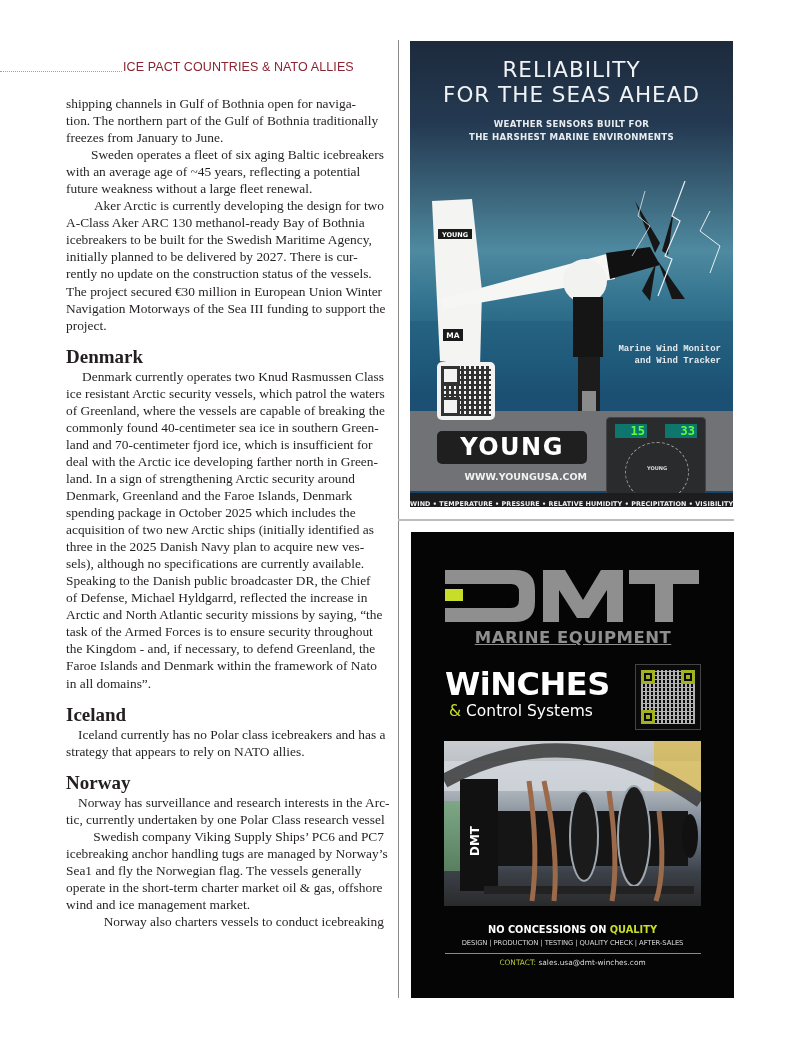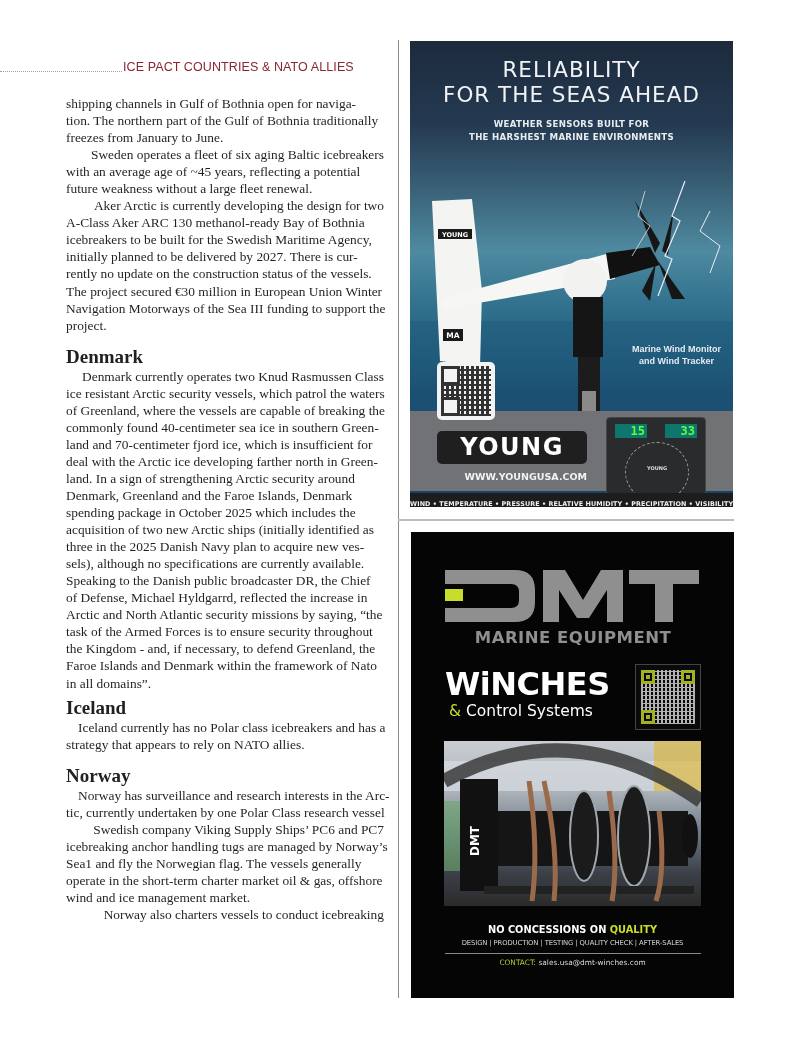--- a/index.html
+++ b/index.html
@@ -16,21 +16,21 @@
     .article p { text-align: left; white-space: nowrap; }
     .article p.indent { text-indent: 12px; text-align: right; }
     .article h2 { font-size: 19px; font-weight: bold; line-height: 22px; margin-top: 10px; margin-bottom: 0; }
 
     
     .ad1 { position: absolute; left: 410px; top: 41px; width: 323px; height: 466px; overflow: hidden;
       background: linear-gradient(180deg, #1d2a3c 0%, #243a52 18%, #3a6278 32%, #4e8aa0 45%, #2f6f8c 58%, #1e5878 70%, #17456a 76%); }
     .ad1 .title { position: absolute; top: 16px; width: 100%; text-align: center; color: #f0f2f4; font-family: "DejaVu Sans", sans-serif; font-size: 21.5px; line-height: 25px; letter-spacing: 1px; }
     .ad1 .subtitle { position: absolute; top: 77px; width: 100%; text-align: center; color: #e8ecef; font-family: "DejaVu Sans", sans-serif; font-weight: bold; font-size: 8.6px; line-height: 13px; letter-spacing: 0.3px; }
     .ad1 .lightning { position: absolute; left: 0; top: 0; width: 323px; height: 300px; }
-    .ad1 .product-caption { position: absolute; right: 12px; top: 302px; text-align: center; color: #e6ebef; font-family: Liberation Sans, sans-serif; font-weight: bold; font-size: 9px; line-height: 12px; margin-left: 20px; }
+    .ad1 .product-caption { position: absolute; right: 12px; top: 302px; text-align: right; color: #e6ebef; font-family: Liberation Mono, monospace; font-weight: bold; font-size: 9px; line-height: 12px; margin-left: 20px; }
     .ad1 .lower-gray { position: absolute; left: 0; top: 370px; width: 100%; height: 80px; background: #717275; }
     .ad1 .qr { position: absolute; left: 27px; top: 321px; width: 58px; height: 58px; background: #f3f3f3; border-radius: 5px; padding: 4px; }
     .ad1 .qr-inner { width: 100%; height: 100%; background:
       repeating-linear-gradient(90deg, #111 0 3px, transparent 3px 5px),
       repeating-linear-gradient(0deg, #111 0 2px, transparent 2px 5px); opacity: 0.85; position: relative; }
     .ad1 .qr-inner::before, .ad1 .qr-inner::after { content: ""; position: absolute; width: 13px; height: 13px; border: 3px solid #111; background: #f3f3f3; }
     .ad1 .qr-inner::before { left: 0; top: 0; }
     .ad1 .qr-inner::after { left: 0; bottom: 0; }
     .ad1 .brand-box { position: absolute; left: 27px; top: 390px; width: 150px; height: 33px; background: #1f1f20; border-radius: 5px; color: #ffffff; font-family: "DejaVu Sans", sans-serif; font-weight: bold; font-size: 24px; line-height: 33px; text-align: center; letter-spacing: 1.5px; }
     .ad1 .url { position: absolute; left: 27px; top: 430px; width: 150px; text-align: right; color: #f2f2f2; font-family: "DejaVu Sans", sans-serif; font-weight: bold; font-size: 9.5px; }
@@ -40,21 +40,21 @@
     .ad1 .display { position: absolute; left: 196px; top: 376px; width: 100px; height: 90px; background: #2a2b2d; border-radius: 4px; border: 1px solid #444; }
     .ad1 .display .lcd { position: absolute; top: 6px; width: 32px; height: 14px; background: #0f766e; color: #5bff3a; font-family: "DejaVu Sans Mono", monospace; font-weight: bold; font-size: 12px; line-height: 14px; text-align: right; padding-right: 2px; }
     .ad1 .display .lcd.left { left: 8px; }
     .ad1 .display .lcd.right { right: 8px; }
     .ad1 .display .dial { position: absolute; left: 18px; top: 24px; width: 64px; height: 60px; border-radius: 50%; border: 1px dashed #9a9a9a; }
     .ad1 .display .dial-label { position: absolute; left: 0; top: 22px; width: 100%; text-align: center; color: #ddd; font-family: "DejaVu Sans", sans-serif; font-size: 5px; font-weight: bold; }
 
     
     .ad2 { position: absolute; left: 411px; top: 532px; width: 323px; height: 466px; background: #050505; overflow: hidden; }
     .ad2 .dmt-logo { position: absolute; left: 34px; top: 38px; width: 254px; height: 52px; }
-    .ad2 .marine { position: absolute; left: 34px; top: 96px; width: 256px; text-align: center; color: #8f8f90; font-family: "DejaVu Sans", sans-serif; font-weight: bold; font-size: 16.5px; letter-spacing: 0.5px; white-space: nowrap; }
+    .ad2 .marine { position: absolute; left: 34px; top: 96px; width: 256px; text-align: center; color: #8f8f90; font-family: "DejaVu Sans", sans-serif; font-weight: bold; font-size: 16.5px; letter-spacing: 0.5px; white-space: nowrap; text-decoration: underline; }
     .ad2 .winches { position: absolute; left: 34px; top: 134px; color: #ffffff; font-family: "DejaVu Sans", sans-serif; font-weight: bold; font-size: 32px; line-height: 36px; letter-spacing: -0.5px; }
     .ad2 .control { position: absolute; left: 38px; top: 170px; color: #ffffff; font-family: "DejaVu Sans", sans-serif; font-size: 15.5px; white-space: nowrap; }
     .ad2 .control .amp { color: #c8dc2a; }
     .ad2 .qr { position: absolute; left: 224px; top: 132px; width: 66px; height: 66px; border: 1px solid #444; padding: 5px; background: #0a0a0a; }
     .ad2 .qr-inner { position: relative; width: 100%; height: 100%; background:
       repeating-linear-gradient(90deg, #ddd 0 2px, transparent 2px 4px),
       repeating-linear-gradient(0deg, #ddd 0 1px, transparent 1px 4px); opacity: 0.8; }
     .ad2 .finder { position: absolute; width: 14px; height: 14px; border: 3px solid #c8dc2a; background: #0a0a0a; }
     .ad2 .finder::after { content: ""; position: absolute; left: 2px; top: 2px; width: 4px; height: 4px; background: #c8dc2a; }
     .ad2 .photo { position: absolute; left: 33px; top: 209px; width: 257px; height: 165px; overflow: hidden;
@@ -104,21 +104,21 @@
     <p>acquisition of two new Arctic ships (initially identified as</p>
     <p>three in the 2025 Danish Navy plan to acquire new ves-</p>
     <p>sels), although no specifications are currently available.</p>
     <p>Speaking to the Danish public broadcaster DR, the Chief</p>
     <p>of Defense, Michael Hyldgarrd, reflected the increase  in</p>
     <p>Arctic and North Atlantic security missions by saying, “the</p>
     <p>task of the Armed Forces is to ensure security throughout</p>
     <p>the Kingdom - and, if necessary, to defend Greenland, the</p>
     <p>Faroe Islands and Denmark within the framework of Nato</p>
     <p>in all domains”.</p>
-    <h2 style="margin-top: 5px;">Iceland</h2>
+    <h2 style="margin-top: 12px;">Iceland</h2>
     <p class="indent">Iceland currently has no Polar class icebreakers and has a</p>
     <p>strategy that appears to rely on NATO allies.</p>
     <h2 style="margin-top: 12px;">Norway</h2>
     <p class="indent">Norway has surveillance and research interests in the Arc-</p>
     <p>tic, currently undertaken by one Polar Class research vessel</p>
     <p class="indent">Swedish company Viking Supply Ships’ PC6 and PC7</p>
     <p>icebreaking anchor handling tugs are managed by Norway’s</p>
     <p>Sea1 and fly the Norwegian flag. The vessels generally</p>
     <p>operate in the short-term charter market oil &amp; gas, offshore</p>
     <p>wind and ice management market.</p>

